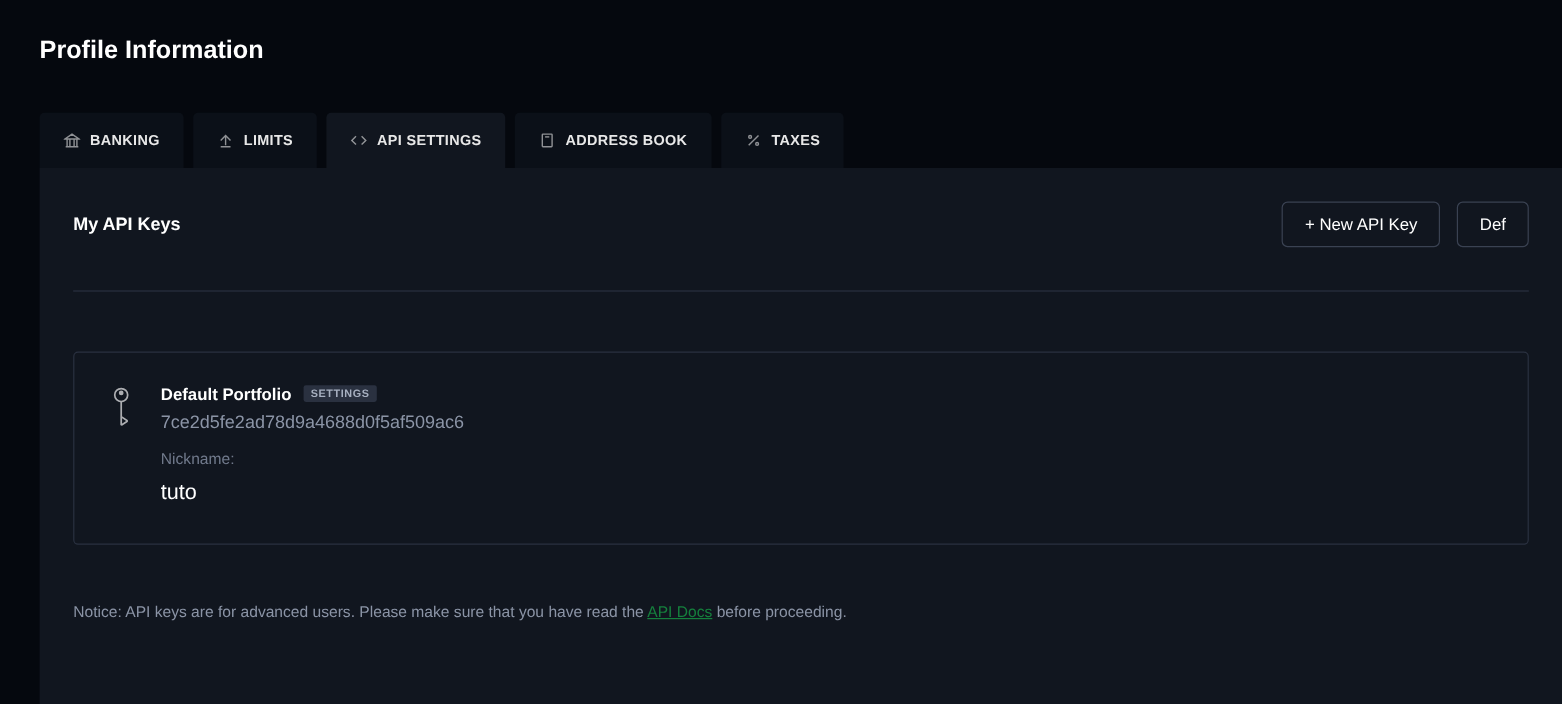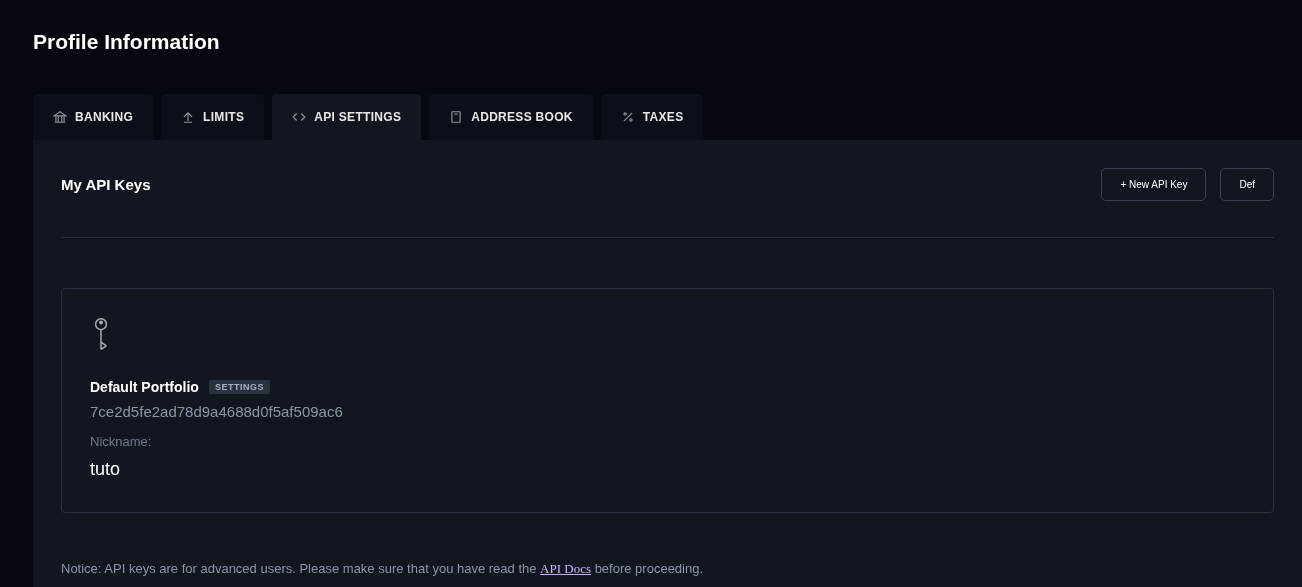--- a/index.html
+++ b/index.html
@@ -53,35 +53,34 @@
 }
 .panel-title {
   font-size: 15px;
   font-weight: 600;
 }
 .panel-actions { display: flex; gap: 14px; }
 .btn {
   background: transparent;
   border: 1px solid #3a4252;
   color: #fff;
-  font-size: 10px;
+  font-size: 14px;
   padding: 10px 18px;
   border-radius: 5px;
   cursor: pointer;
   font-weight: 500;
   white-space: nowrap;
 }
 .card {
   margin-top: 50px;
   border: 1px solid #2a3140;
   border-radius: 4px;
   padding: 26px 28px 32px 28px;
   display: flex;
   gap: 22px;
-  flex-direction: column;
 }
 .key-icon { opacity: 0.65; flex-shrink: 0; padding-top: 2px; }
 .card-body { flex: 1; }
 .card-row1 { display: flex; align-items: center; gap: 10px; }
 .portfolio-name { font-size: 14px; font-weight: 600; }
 .badge {
   font-size: 9px;
   font-weight: 700;
   background: #2a3140;
   color: #a7b0c0;
@@ -96,21 +95,21 @@
 }
 .meta { display: flex; gap: 120px; margin-top: 14px; }
 .meta-col { min-width: 160px; }
 .meta-label { font-size: 13px; color: #717a8c; }
 .meta-value { font-size: 18px; color: #fff; margin-top: 10px; }
 .notice {
   margin-top: 48px;
   font-size: 13px;
   color: #8b94a6;
 }
-.notice a { color: #c4b5fd; text-decoration: underline; font-family: Liberation Serif, serif; }
+.notice a { color: #15803d; text-decoration: underline; }
 </style>
 </head>
 <body>
 
 <div class="page-title">Profile Information</div>
 
 <div class="tabs">
   <div class="tab">
     <span class="icon">
       <svg width="14" height="14" viewBox="0 0 24 24" fill="none" stroke="currentColor" stroke-width="2">

